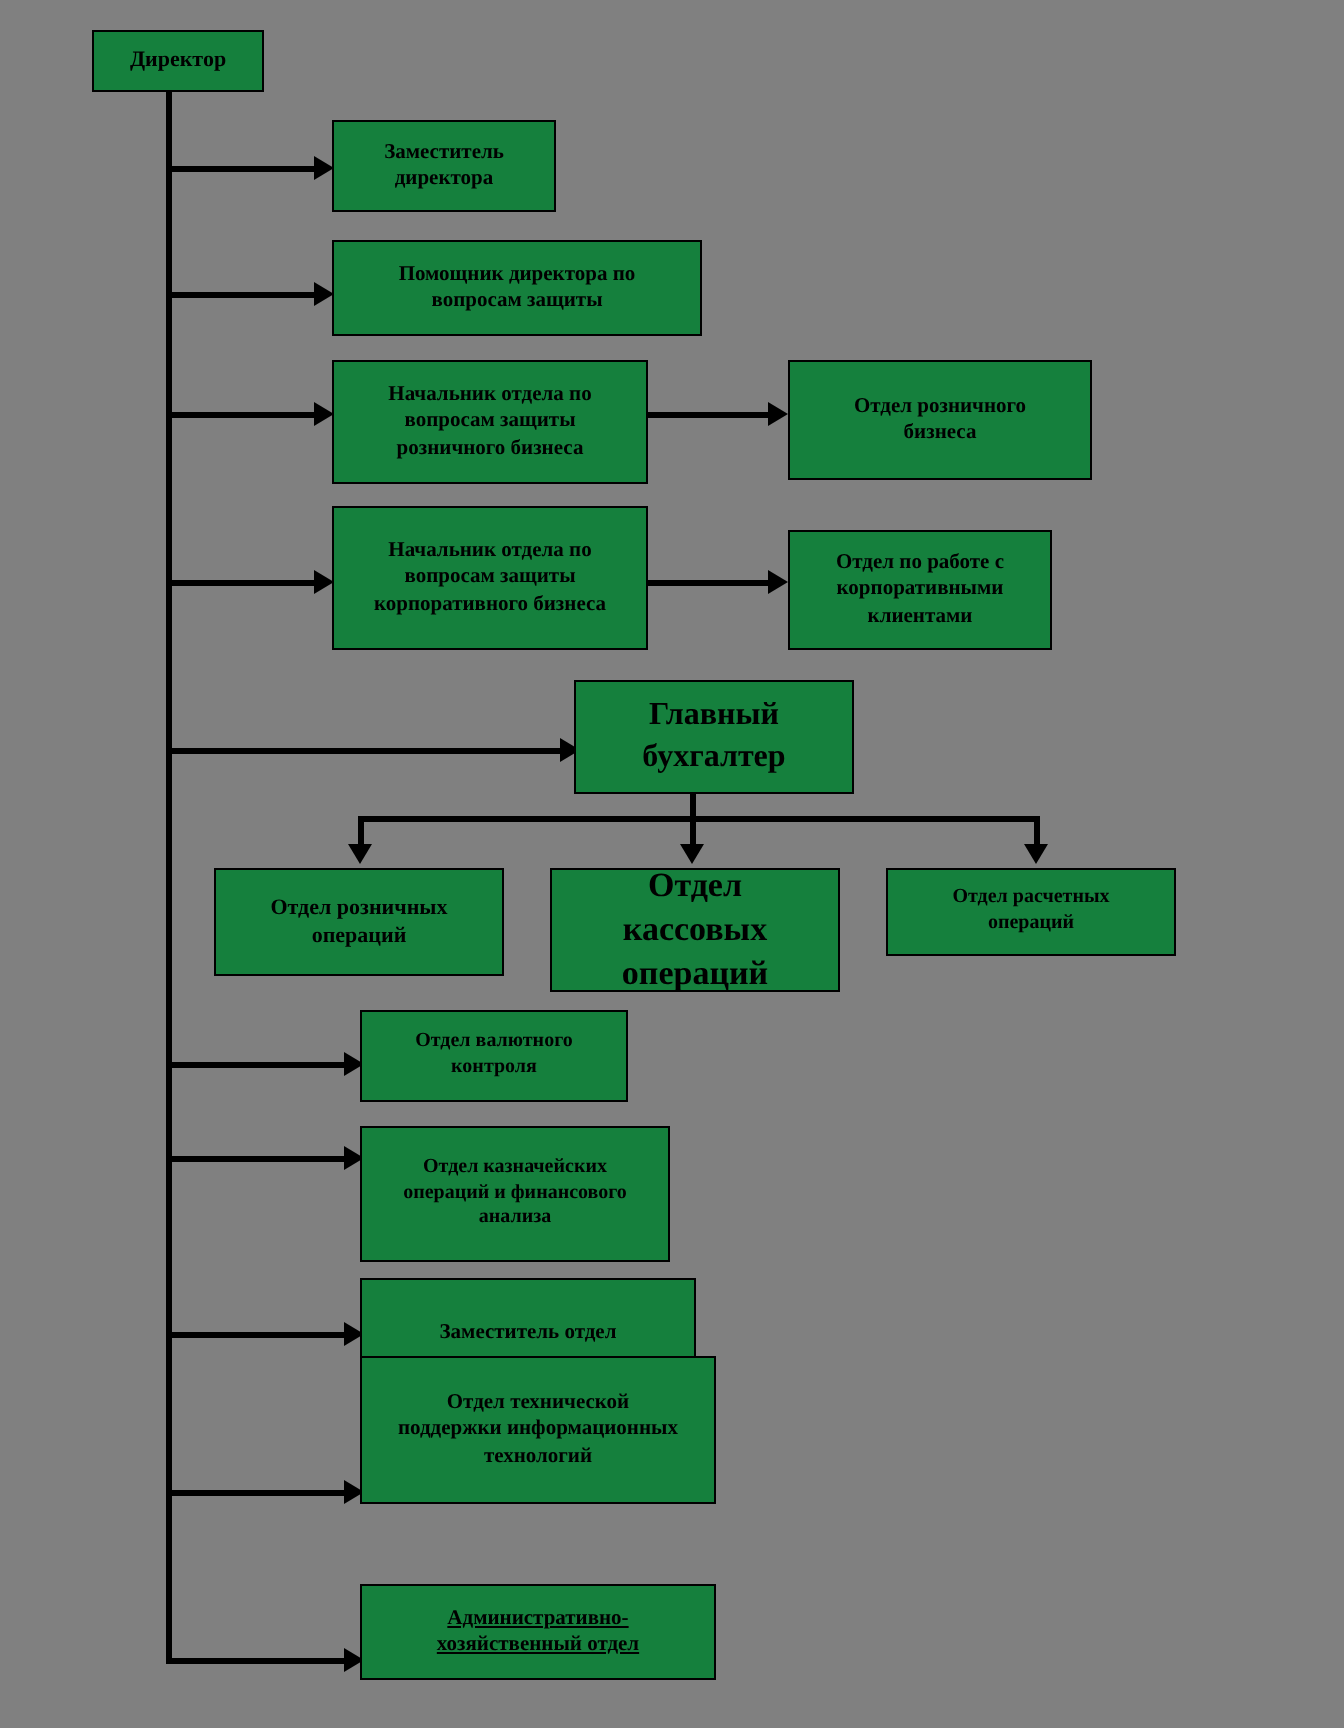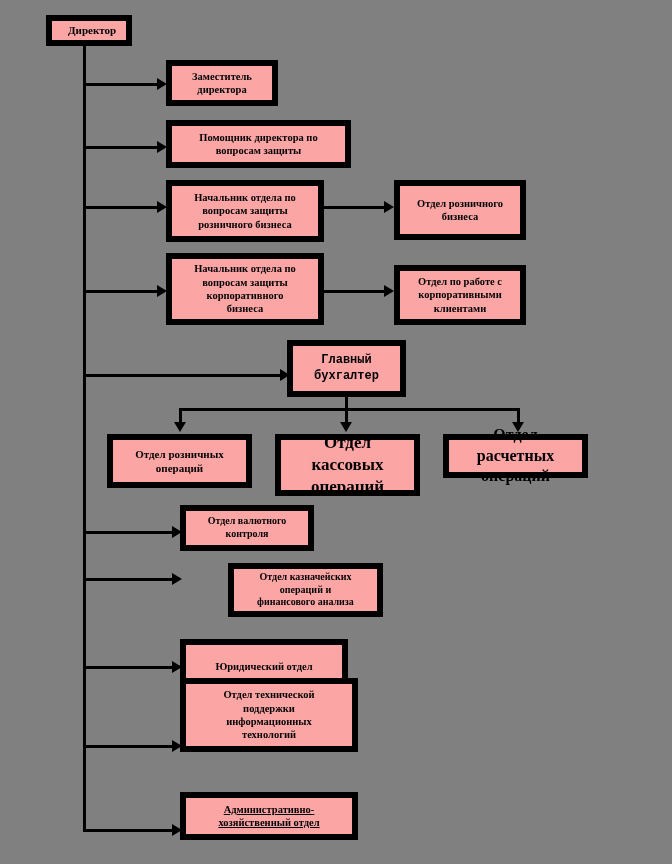--- a/index.html
+++ b/index.html
@@ -10,22 +10,22 @@
   #canvas {
     position: relative;
     width: 672px;
     height: 864px;
     background: #808080;
     overflow: hidden;
     font-family: "Liberation Serif", "DejaVu Serif", serif;
   }
   .node {
     position: absolute;
-    background: #fca5a5;
-    border: 6px solid #000000;
+    background: #15803d;
+    border: 1px solid #000000;
     box-sizing: border-box;
     display: flex;
     align-items: center;
     justify-content: center;
     text-align: center;
     color: #000000;
     font-weight: bold;
     line-height: 1.28;
     padding: 2px 16px;
   }
@@ -126,54 +126,54 @@
   </div>
 
   <div class="node" style="left:166px; top:180px; width:158px; height:62px; font-size:10.5px;">
     <span class="label">Начальник отдела по вопросам защиты розничного бизнеса</span>
   </div>
 
   <div class="node" style="left:166px; top:253px; width:158px; height:72px; font-size:10.5px;">
     <span class="label">Начальник отдела по вопросам защиты корпоративного бизнеса</span>
   </div>
 
-  <div class="node" style="left:394px; top:180px; width:132px; height:60px; font-size:10.5px;">
+  <div class="node" style="left:394px; top:180px; width:152px; height:60px; font-size:10.5px;">
     <span class="label">Отдел розничного бизнеса</span>
   </div>
 
   <div class="node" style="left:394px; top:265px; width:132px; height:60px; font-size:10.5px;">
     <span class="label">Отдел по работе с корпоративными клиентами</span>
   </div>
 
-  <div class="node" style="left:287px; top:340px; width:119px; height:57px; font-size:12px;font-family:Liberation Mono, monospace;">
+  <div class="node" style="left:287px; top:340px; width:140px; height:57px; font-size:16px;">
     <span class="label">Главный бухгалтер</span>
   </div>
 
   <div class="node" style="left:107px; top:434px; width:145px; height:54px; font-size:11px;">
     <span class="label">Отдел розничных операций</span>
   </div>
 
   <div class="node" style="left:275px; top:434px; width:145px; height:62px; font-size:17px;">
     <span class="label">Отдел кассовых операций</span>
   </div>
 
-  <div class="node" style="left:443px; top:434px; width:145px; height:44px; font-size:16px;">
+  <div class="node" style="left:443px; top:434px; width:145px; height:44px; font-size:10px;">
     <span class="label">Отдел расчетных операций</span>
   </div>
 
   <div class="node" style="left:180px; top:505px; width:134px; height:46px; font-size:10px;">
     <span class="label">Отдел валютного контроля</span>
   </div>
 
-  <div class="node" style="left:180px; top:563px; width:155px; height:54px; font-size:10px;margin-left:48px;">
+  <div class="node" style="left:180px; top:563px; width:155px; height:68px; font-size:10px;">
     <span class="label">Отдел казначейских операций и финансового анализа</span>
   </div>
 
   <div class="node" style="left:180px; top:639px; width:168px; height:55px; font-size:10.5px;">
-    <span class="label">Юридический отдел</span>
+    <span class="label">Заместитель отдел</span>
   </div>
 
   <div class="node" style="left:180px; top:678px; width:178px; height:74px; font-size:10.5px;">
     <span class="label">Отдел технической поддержки информационных технологий</span>
   </div>
 
   <div class="node" style="left:180px; top:792px; width:178px; height:48px; font-size:10.5px;text-decoration:underline;">
     <span class="label">Административно-хозяйственный отдел</span>
   </div>
 

